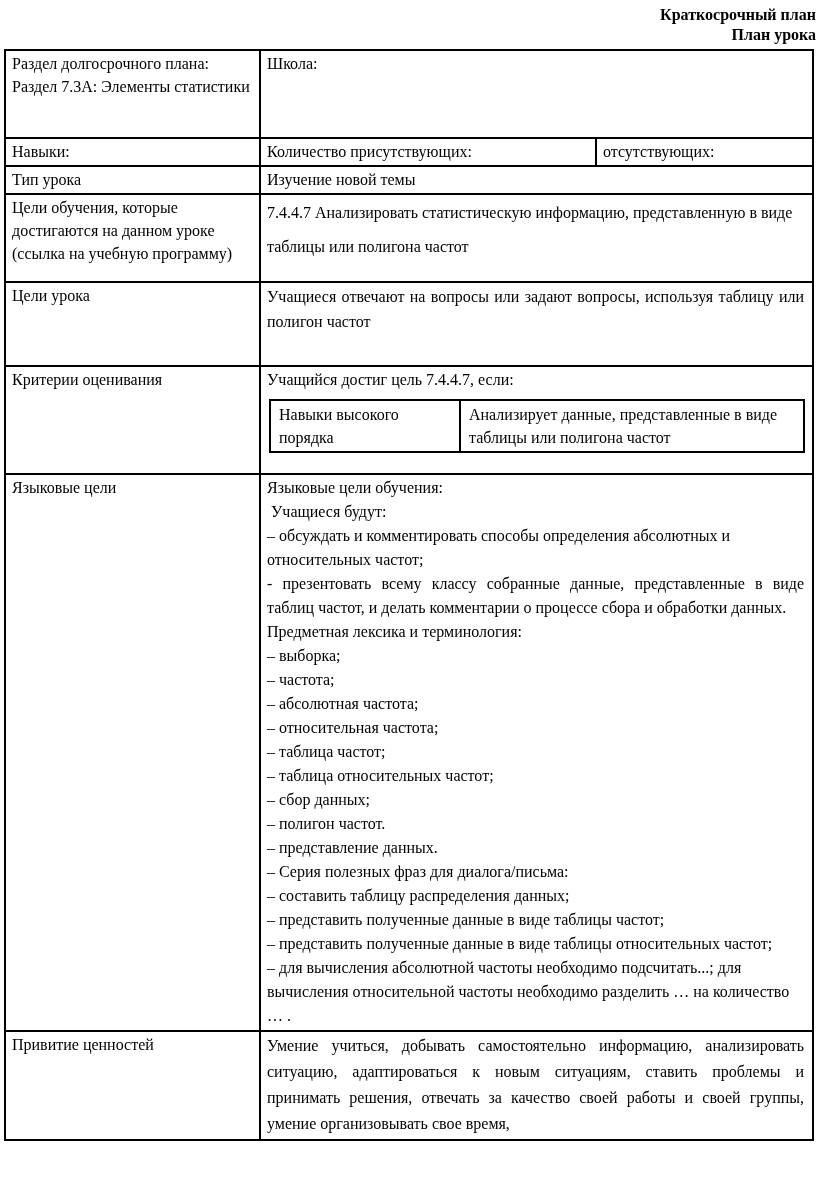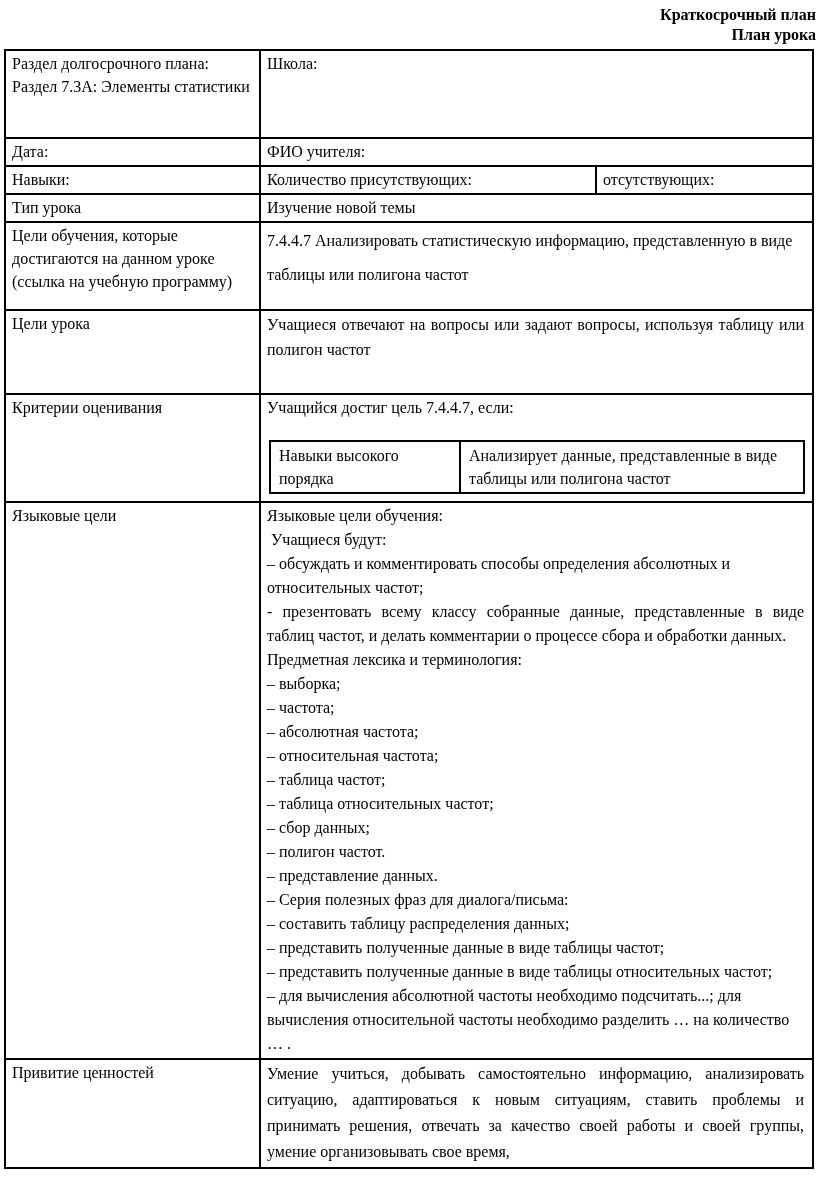--- a/index.html
+++ b/index.html
@@ -29,21 +29,21 @@
     vertical-align: top;
     padding: 1px 8px 2px 6px;
     line-height: 23px;
   }
   .b { font-weight: 400; }
   .j { text-align: justify; }
   table.inner {
     border-collapse: collapse;
     table-layout: fixed;
     width: 534px;
-    margin: 21px 0 0 2px;
+    margin: 8px 0 0 2px;
   }
   table.inner td {
     border: 2px solid #000000;
     vertical-align: top;
     padding: 2px 8px;
     line-height: 23px;
   }
   .lang-cell p { margin: 0; line-height: 24px; }
 </style>
 </head>
@@ -65,28 +65,20 @@
     <tr style="height:88px">
       <td class="b">
         <div>Раздел долгосрочного плана:</div>
         <div>Раздел 7.3А: Элементы статистики</div>
       </td>
       <td colspan="2" class="b">
         <span>Школа:</span>
       </td>
     </tr>
 
-    <tr style="height:24px">
-      <td class="b">
-        <span>Дата:</span>
-      </td>
-      <td colspan="2" class="b">
-        <span>ФИО учителя:</span>
-      </td>
-    </tr>
 
     <tr style="height:25px">
       <td class="b">
         <span>Навыки:</span>
       </td>
       <td class="b">
         <span>Количество присутствующих:</span>
       </td>
       <td class="b">
         <span>отсутствующих:</span>

